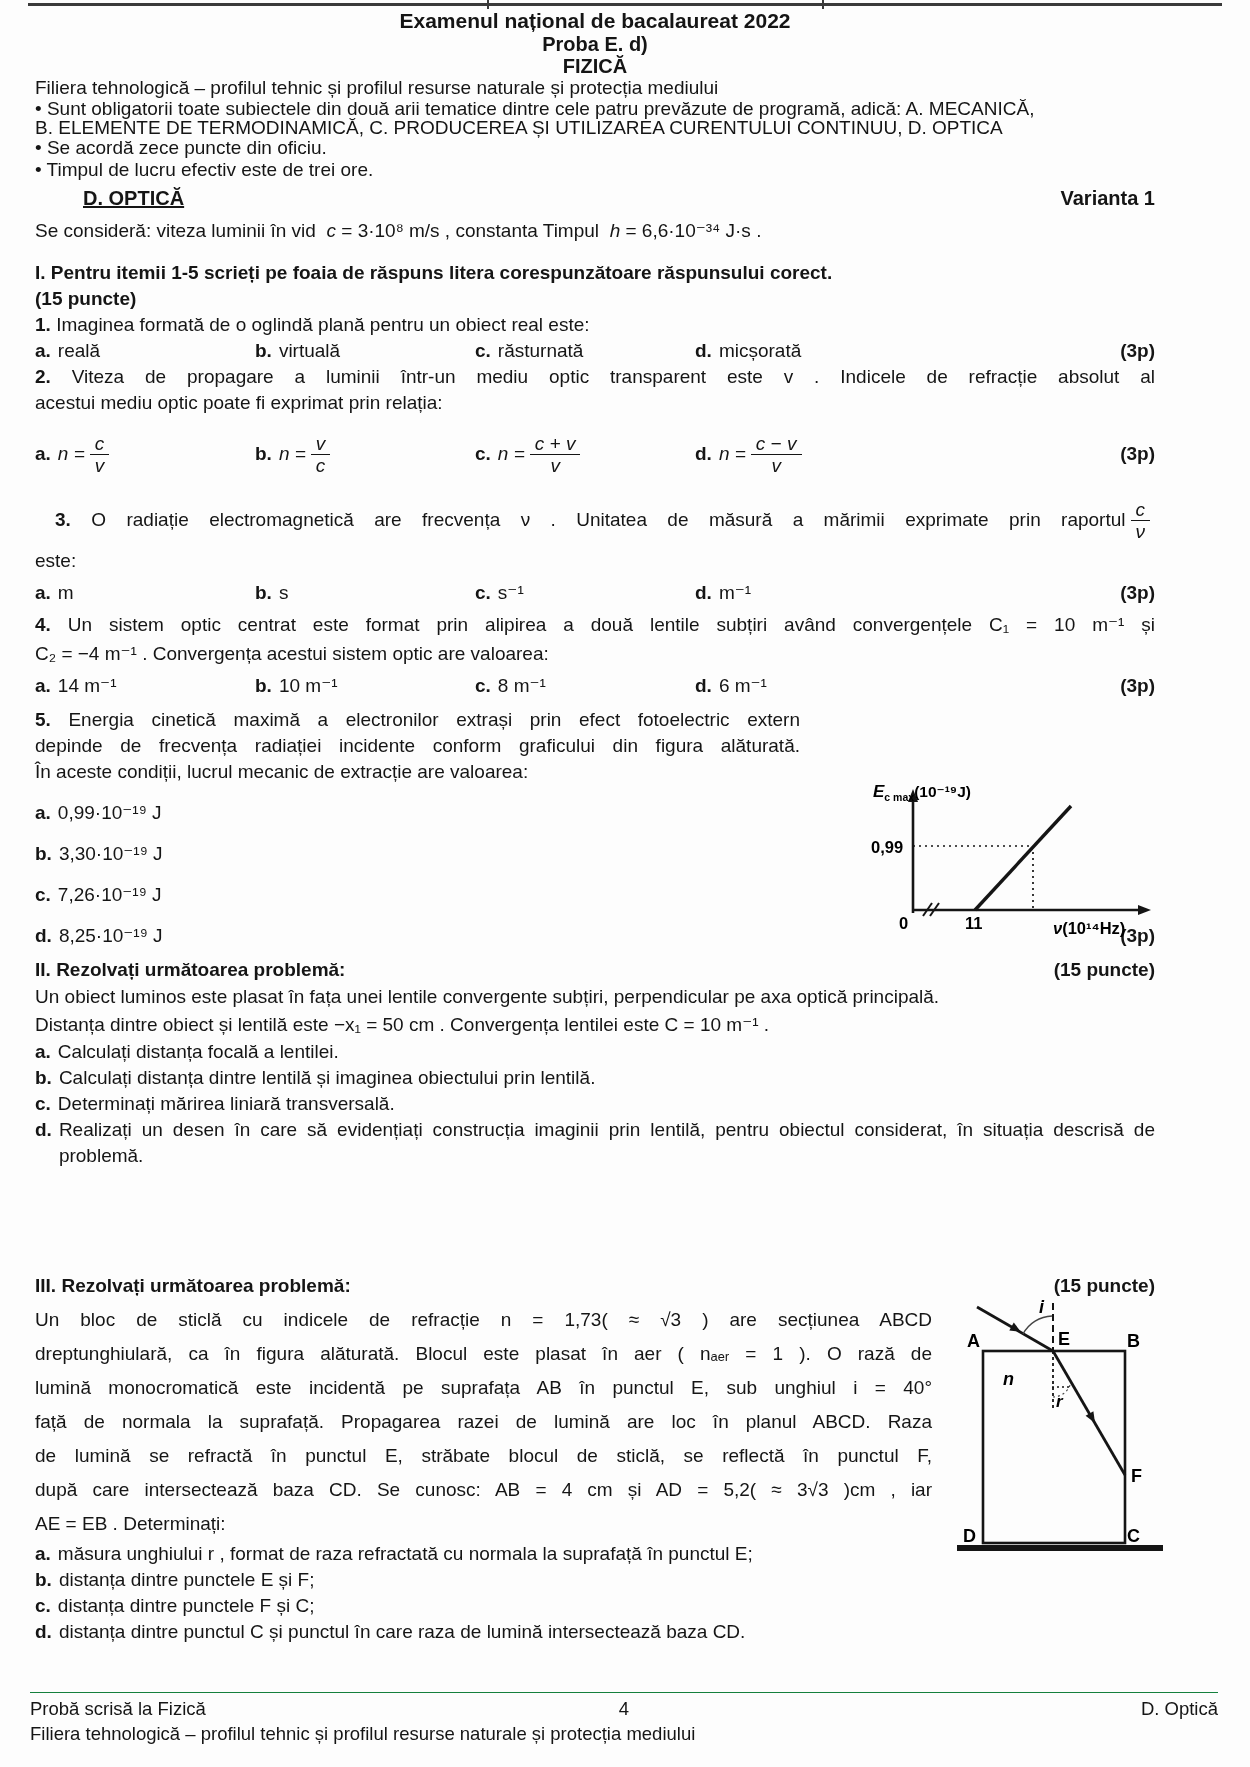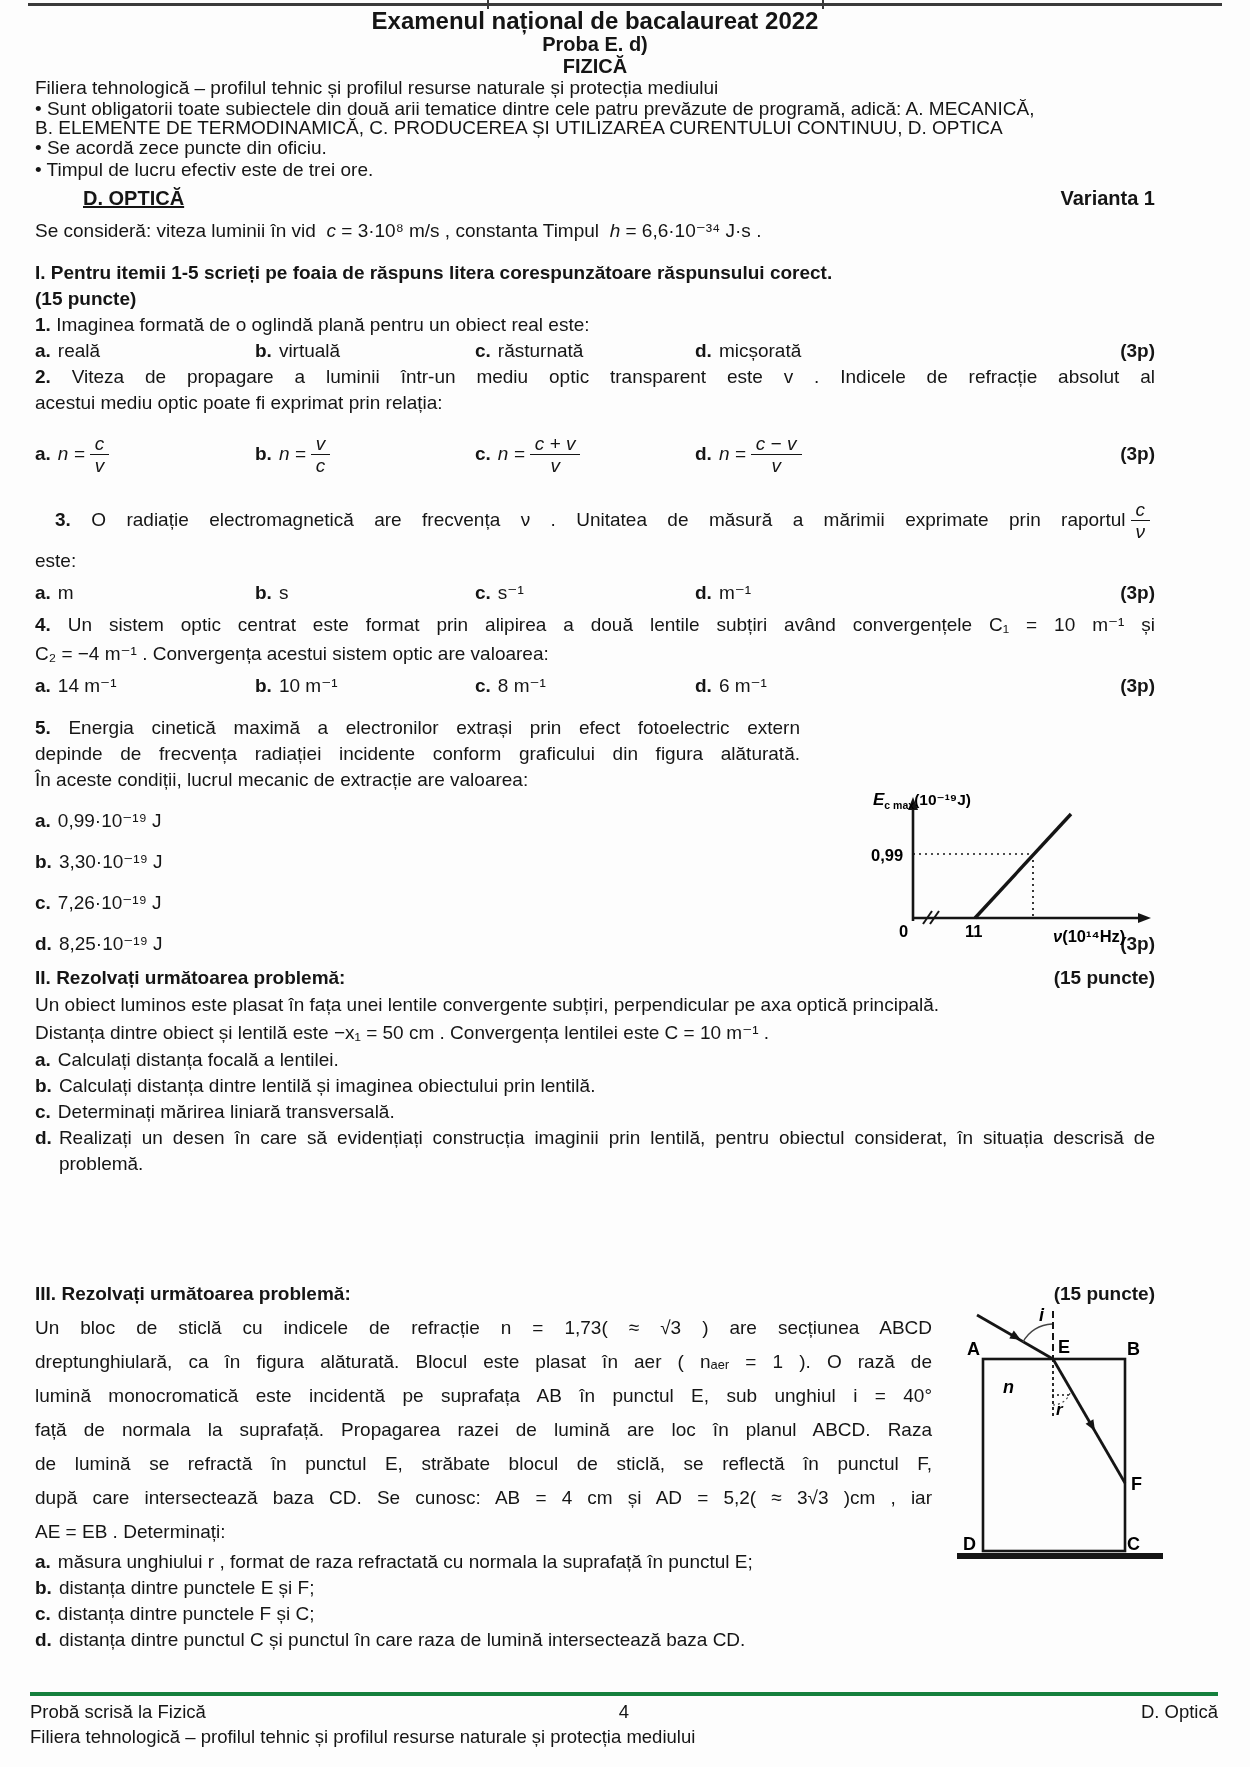--- a/index.html
+++ b/index.html
@@ -5,21 +5,21 @@
   html,body{margin:0;padding:0;background:#e8e8e8;}
   .page{position:relative;width:1250px;height:1767px;margin:0 auto;background:#fdfdfd;
         color:#151515;font-family:"Liberation Sans","DejaVu Sans",sans-serif;
         font-size:19px;line-height:26px;overflow:hidden;}
   .topline{position:absolute;top:3px;left:28px;right:28px;height:0;border-top:3px solid #3a3a3a;}
   .toptick{position:absolute;top:0;width:2px;height:9px;background:#3a3a3a;}
   .content{position:absolute;left:35px;top:8px;width:1120px;}
   .center{text-align:center;}
   .b{font-weight:bold;}
   .i{font-style:italic;}
-  .h-main{font-size:24px;line-height:25px;}
+  .h-main{font-size:21px;line-height:25px;}
   .h-sub{font-size:20px;line-height:22px;}
   .tightwrap{line-height:19px;}
   .bullet{line-height:22px;}
   .row-split{display:flex;justify-content:space-between;align-items:baseline;}
   .d-optica{font-size:20px;text-decoration:underline;margin-left:48px;}
   .consider{margin-top:5px;line-height:30px;}
   .fm{white-space:nowrap;}
   .sec-head{margin-top:14px;flex-direction:column;}
   .qtext{margin-top:0;}
   .just{text-align:justify;text-align-last:justify;}
@@ -28,34 +28,34 @@
   .w1{width:220px;}.w2{width:220px;}.w3{width:220px;}
   .pts{margin-left:auto;font-weight:bold;}
   .lbl{font-weight:bold;margin-right:7px;}
   .frac{display:inline-flex;flex-direction:column;align-items:center;font-style:italic;
         line-height:21px;margin:0 5px;vertical-align:middle;}
   .frac .num{padding:0 5px;border-bottom:1.7px solid #151515;}
   .frac .den{padding:0 5px;}
   .fracrow{margin-top:8px;min-height:60px;}
   .q3line{display:flex;align-items:center;margin-top:8px;min-height:56px;}
   .q3line .txt{flex:1;margin-left:20px;}
-  .q5block{position:relative;margin-top:16px;}
+  .q5block{position:relative;margin-top:8px;}
   .q5col{width:765px;}
   .q5opt{display:flex;align-items:center;margin-top:15px;}
   .q5pts{position:absolute;right:0;bottom:0;font-weight:bold;}
   .graph{position:absolute;left:822px;top:66px;width:312px;height:182px;}
   .sII{margin-top:8px;}
   .item{display:flex;}
   .item .txt{flex:1;}
   .sIII{margin-top:104px;gap:22px;}
   .s3body{position:relative;margin-top:4px;}
   .s3col{width:897px;}
   .s3line{line-height:34px;}
   .fig3{position:absolute;left:920px;top:-4px;width:212px;height:270px;}
-  .footer{position:absolute;left:30px;right:32px;top:1692px;border-top:4px solid #15803d;
+  .footer{position:absolute;left:30px;right:32px;top:1692px;border-top:1px solid #15803d;
           padding-top:3px;font-size:18.5px;line-height:25px;}
   .footrow{display:flex;}
   .footrow span{flex:1;}
   .footrow .mid{text-align:center;}
   .footrow .rgt{text-align:right;}
   svg text{font-family:"Liberation Sans","DejaVu Sans",sans-serif;}
 </style>
 </head>
 <body>
 

